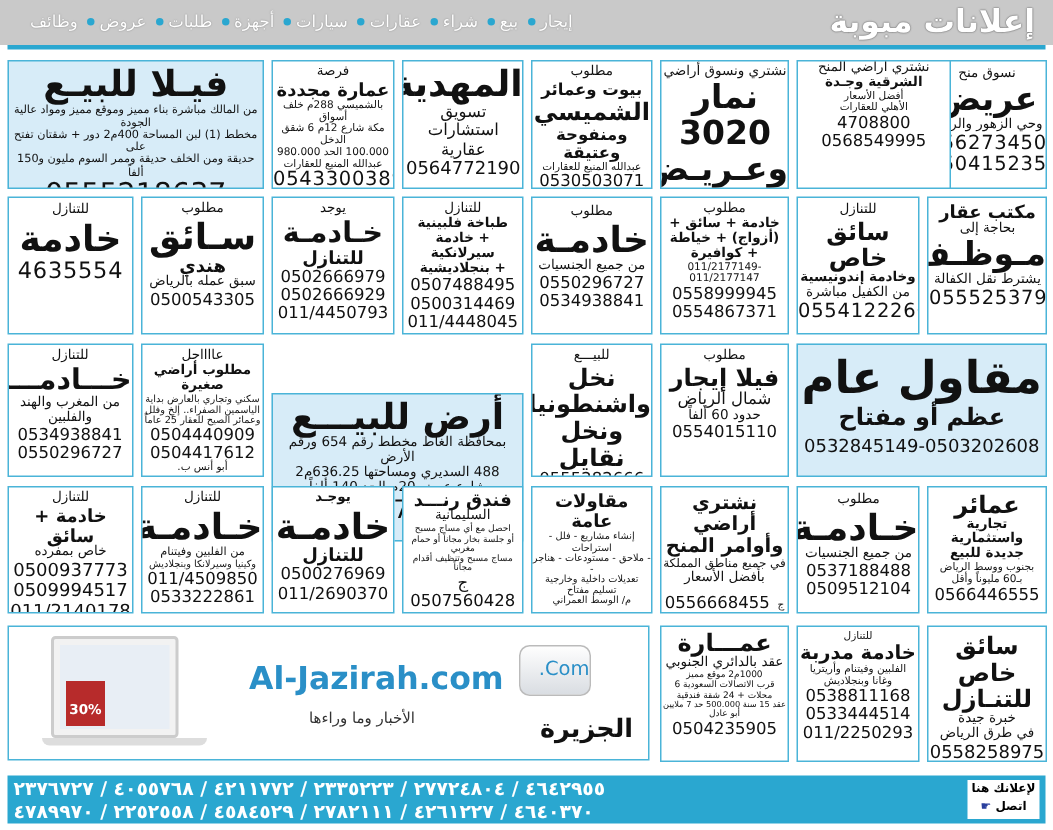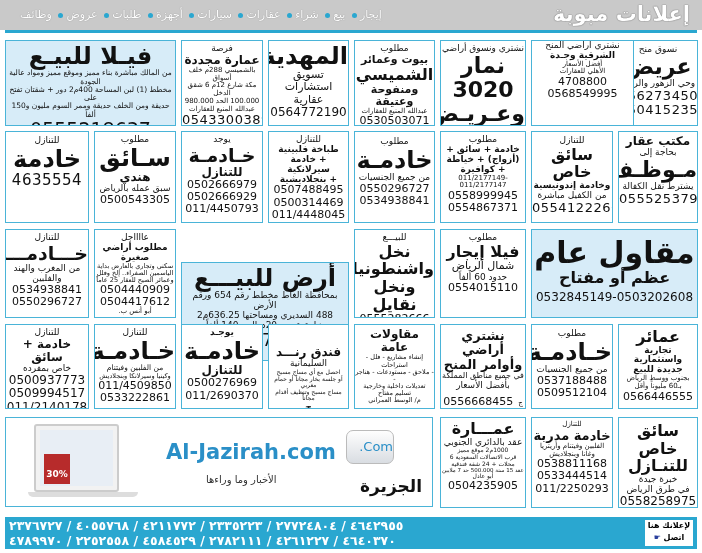--- a/index.html
+++ b/index.html
@@ -237,21 +237,21 @@
 </div>
 <div class="ad" style="left:354px;top:324px;width:81px;height:85px;padding-top:3px;">
   <span class="t mb">مقاولات عامة</span>
   <span class="t xs" style="font-size:6.5px;">إنشاء مشاريع - فلل - استراحات</span>
   <span class="t xs" style="font-size:6.5px;">- ملاحق - مستودعات - هناجر -</span>
   <span class="t xs" style="font-size:6.5px;">تعديلات داخلية وخارجية</span>
   <span class="t xs" style="font-size:6.5px;">تسليم مفتاح</span>
   <span class="t xs" style="font-size:6.5px;">م/ الوسط العمراني</span>
   <span class="t" style="white-space:nowrap;"> <span class="phs">0558717133</span></span>
 </div>
-<div class="ad" style="left:268px;top:324px;width:81px;height:85px;padding-top:21px;">
+<div class="ad" style="left:268px;top:324px;width:81px;height:85px;padding-top:2px;">
   <span class="t mb">فندق رنـــد</span>
   <span class="t s">السليمانية</span>
   <span class="t xs" style="font-size:6px;">احصل مع أي مساج مسبح</span>
   <span class="t xs" style="font-size:6px;">أو جلسة بخار مجاناً أو حمام مغربي</span>
   <span class="t xs" style="font-size:6px;">مساج مسبح وتنظيف أقدام مجاناً</span>
   <span class="t phs">ج 0507560428</span>
   <span class="t phs">ت 0112933416</span>
 </div>
 <div class="ad" style="left:181px;top:324px;width:82px;height:85px;padding-top:3px;">
   <span class="t s" style="font-weight:bold;">يوجـد</span>

